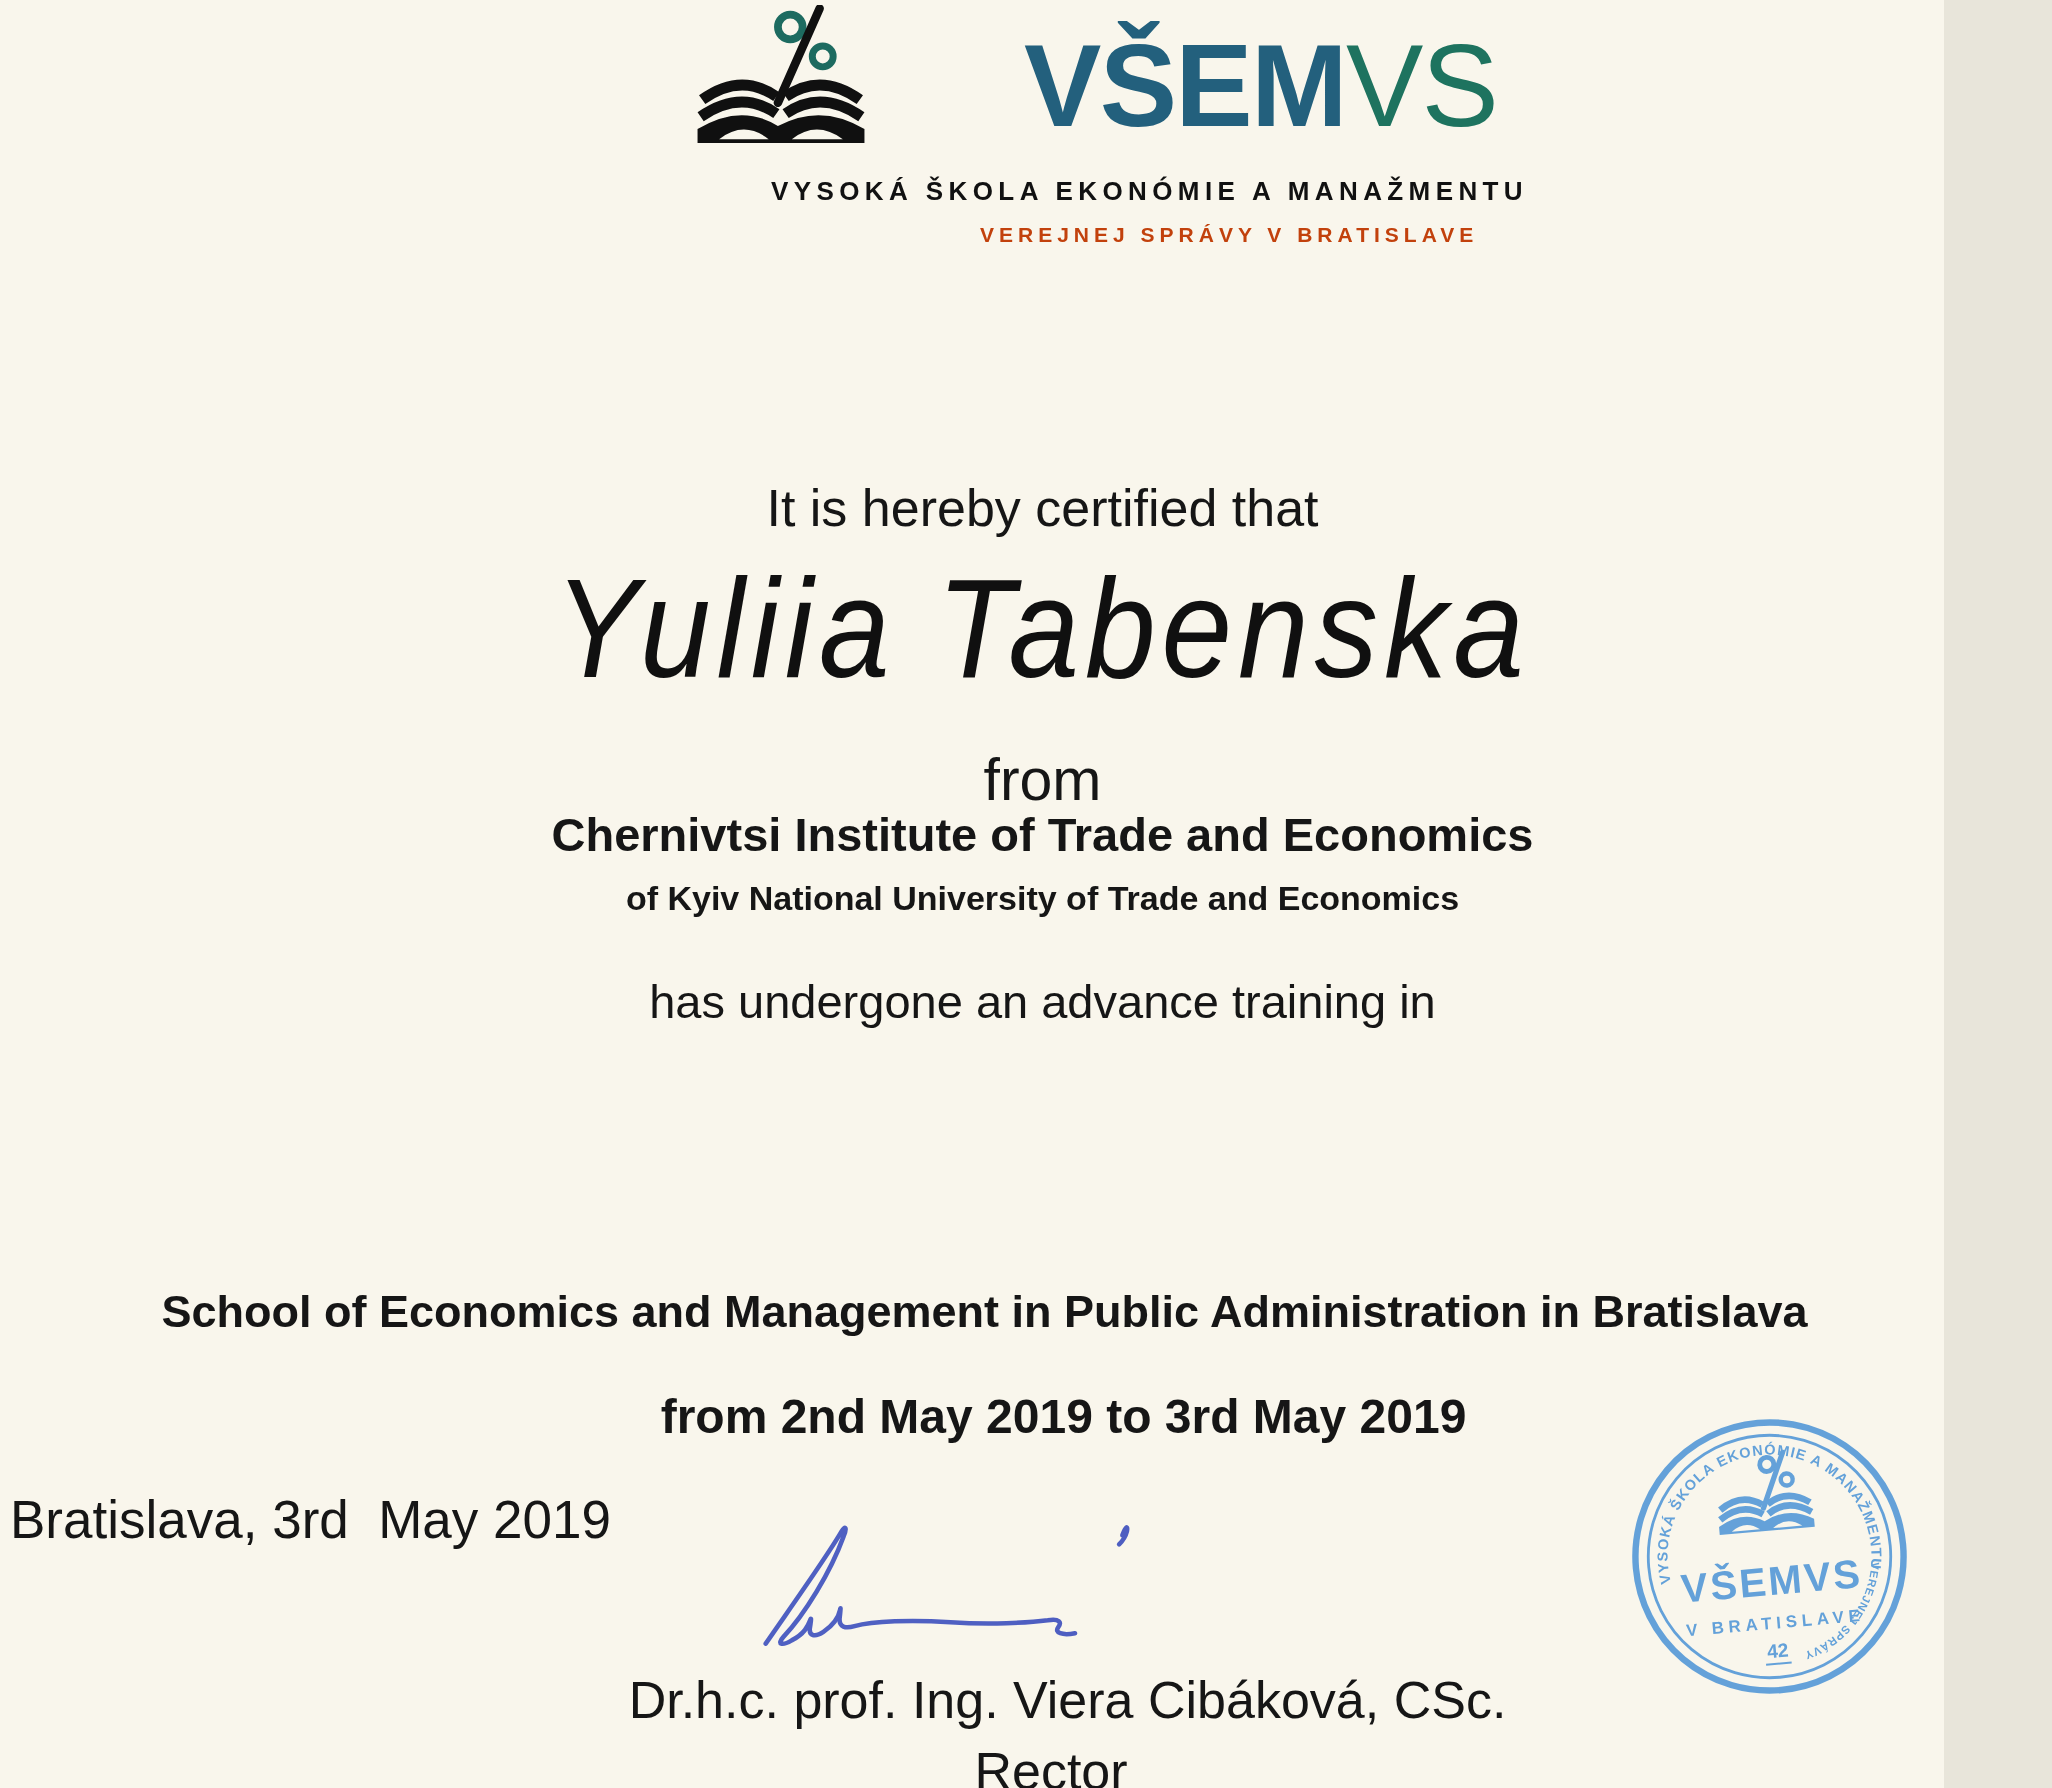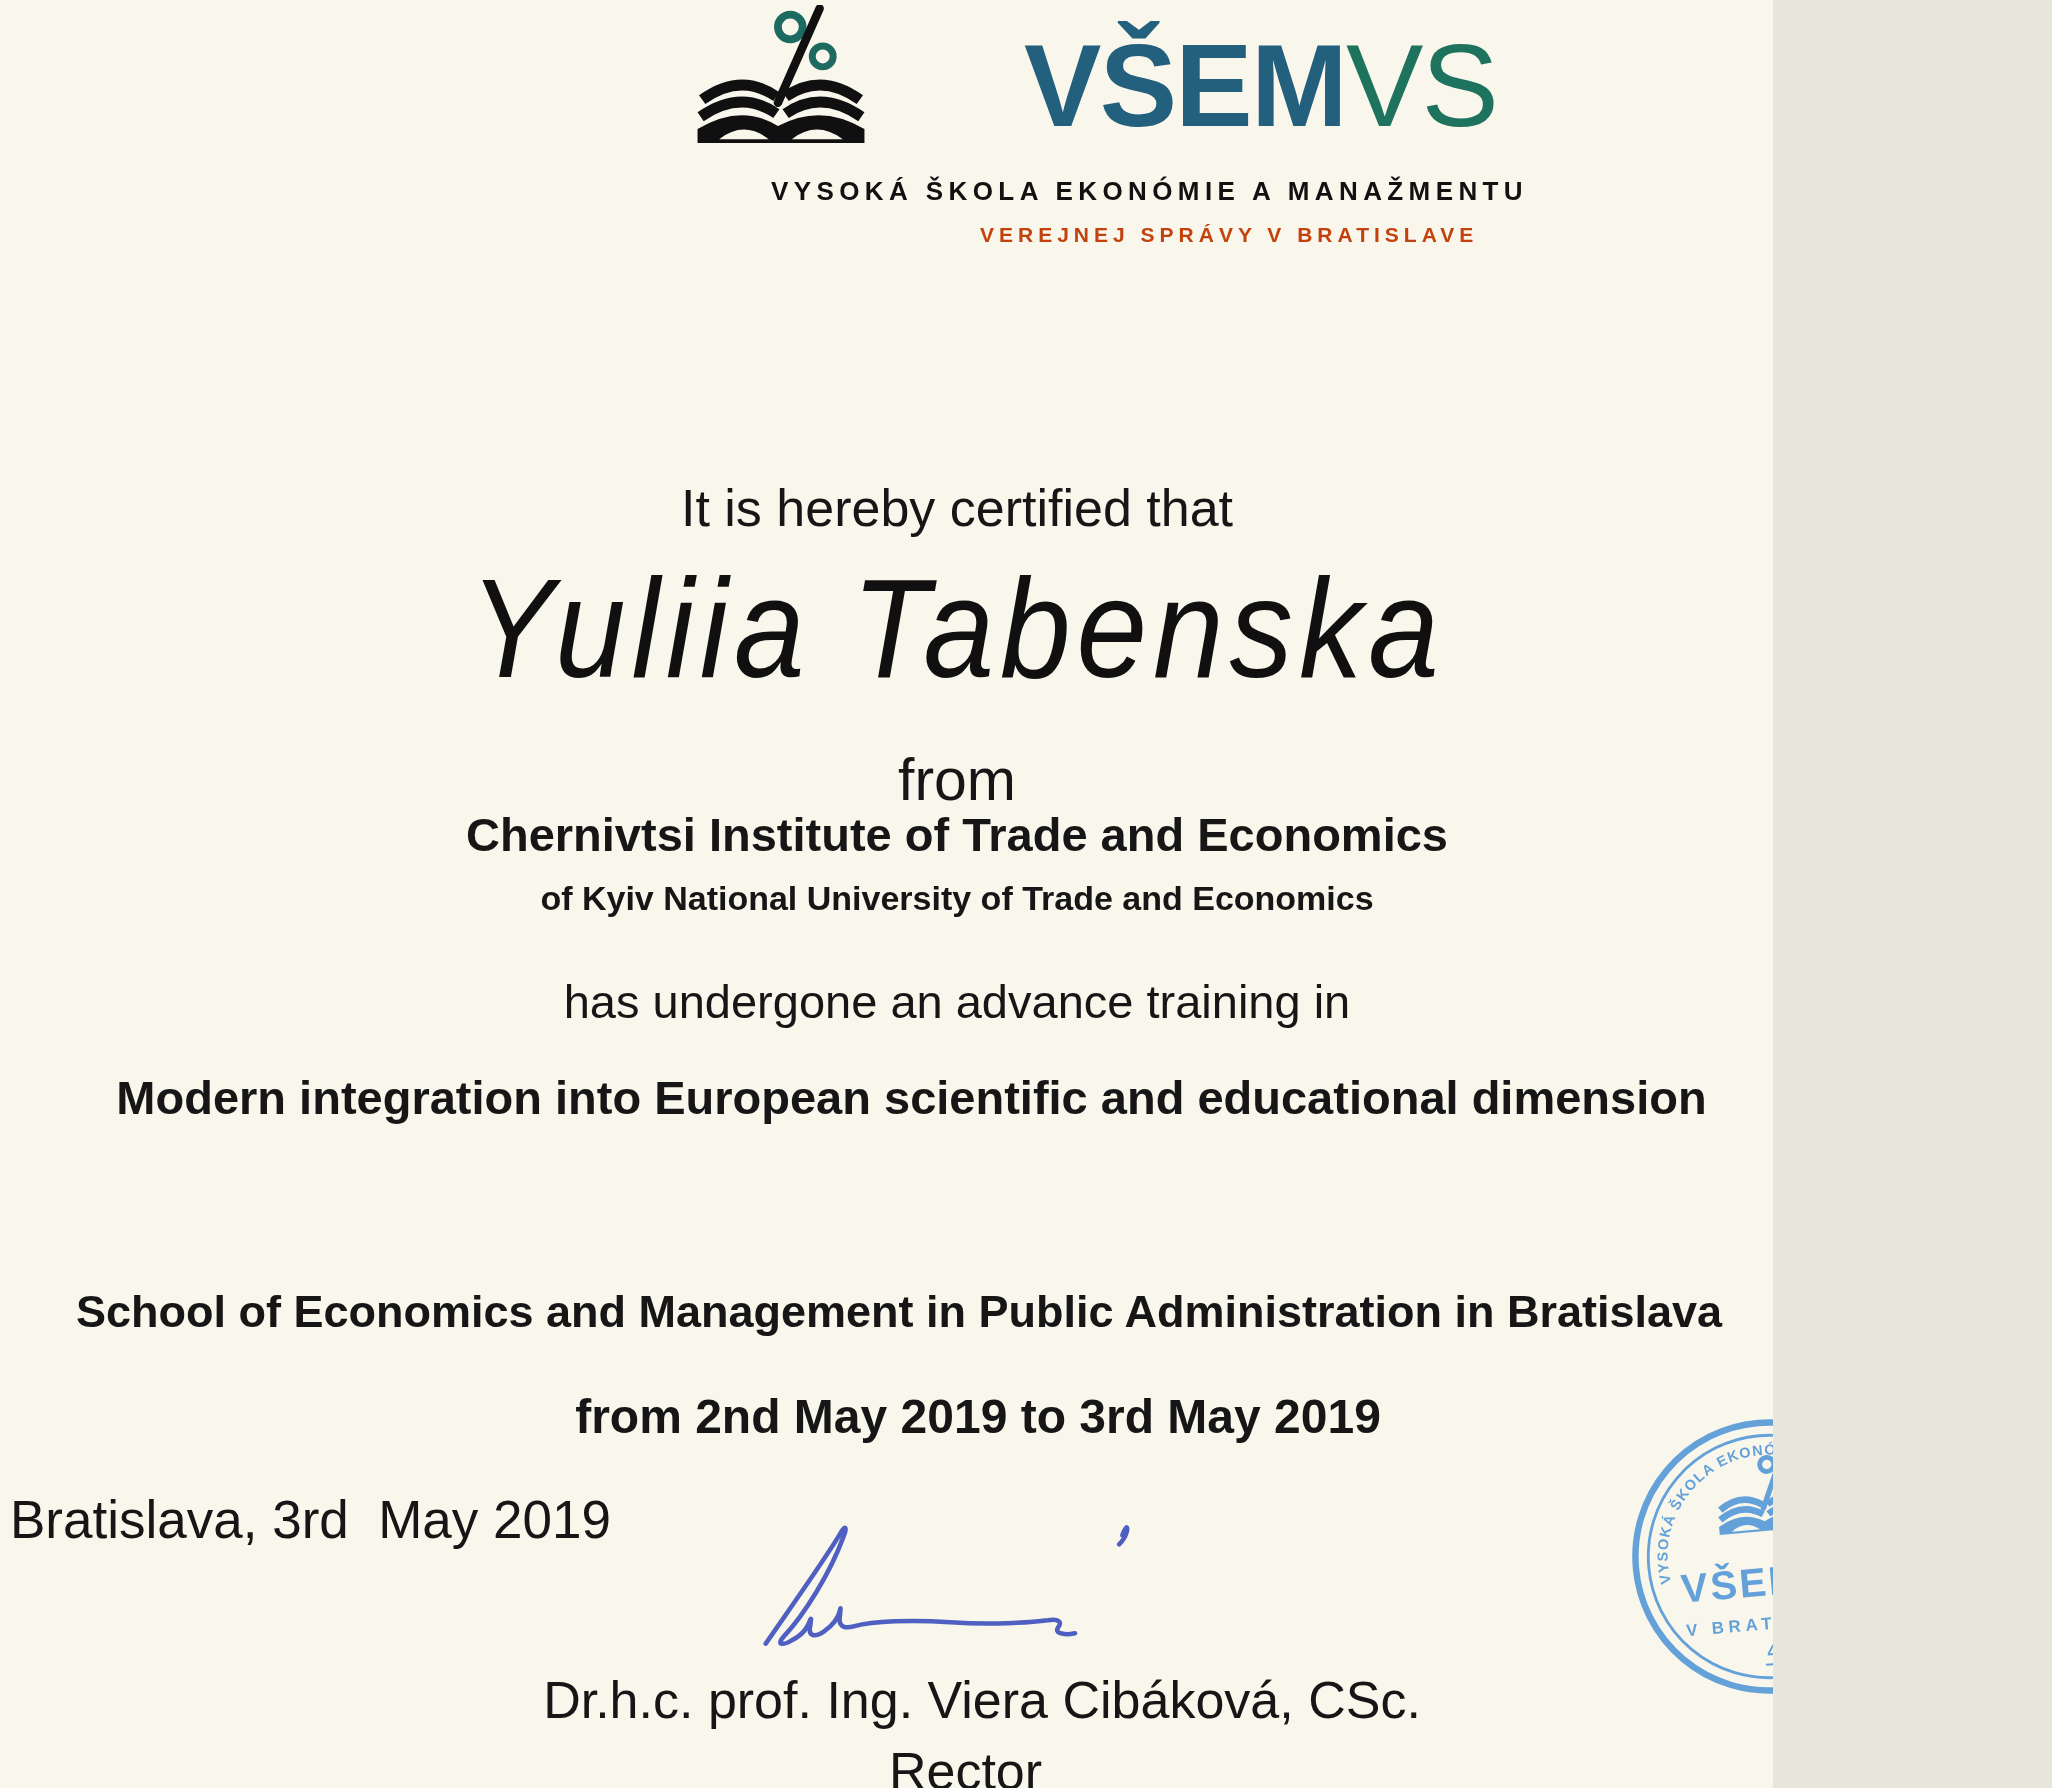--- a/index.html
+++ b/index.html
@@ -1,18 +1,18 @@
 <!DOCTYPE html>
 <html style="font-size:13.3px"><head>
 <meta charset="utf-8">
 <style>
   html,body{margin:0;padding:0;background:#e8e5da;}
   .page{
     position:relative;
-    width:1773px;height:1789px;
+    width:1944px;height:1789px;
     background:#f9f6ec;
     overflow:hidden;
     font-family:"Liberation Sans","DejaVu Sans",sans-serif;
     color:#161616;
   }
   
   .header-row{
     position:absolute;top:5px;left:696px;
     display:flex;align-items:flex-start;gap:158px;
   }
@@ -93,21 +93,20 @@
   <div class="cline certified">It is hereby certified that</div>
 
   <div class="cline name-wrap">
     <span class="name">Yuliia Tabenska</span>
   </div>
 
   <div class="cline from-label">from</div>
   <div class="cline inst1">Chernivtsi Institute of Trade and Economics</div>
   <div class="cline inst2">of Kyiv National University of Trade and Economics</div>
   <div class="cline training">has undergone an advance training in</div>
-  <div class="cline course">Modern integration into European scientific and educational dimension</div>
   <div class="cline school">School of Economics and Management in Public Administration in Bratislava</div>
   <div class="cline dates">from 2nd May 2019 to 3rd May 2019</div>
 
   <div class="place-date">Bratislava, 3rd  May 2019</div>
 
   <svg class="signature-svg" viewBox="0 0 640 220" width="415" height="143" aria-hidden="true">
     <g fill="none" stroke="#4052be" stroke-width="7" stroke-linecap="round" opacity="0.92">
       <path d="M 35 195 C 80 130 130 60 152 22 C 158 12 161 16 155 30
                C 135 85 95 150 62 185 C 52 196 60 199 75 190
                C 95 180 100 168 104 158 C 106 152 104 166 103 172

